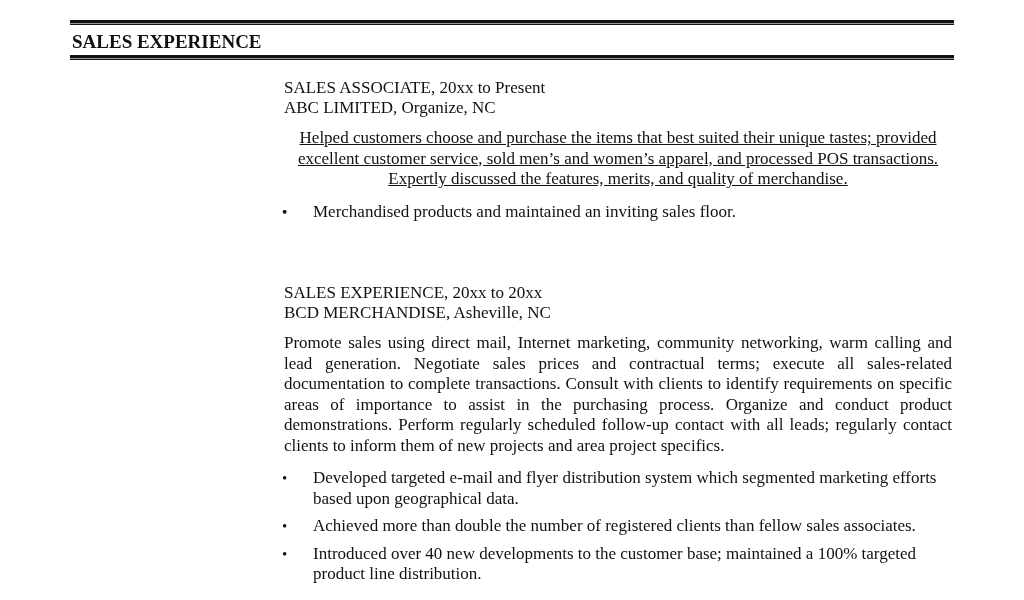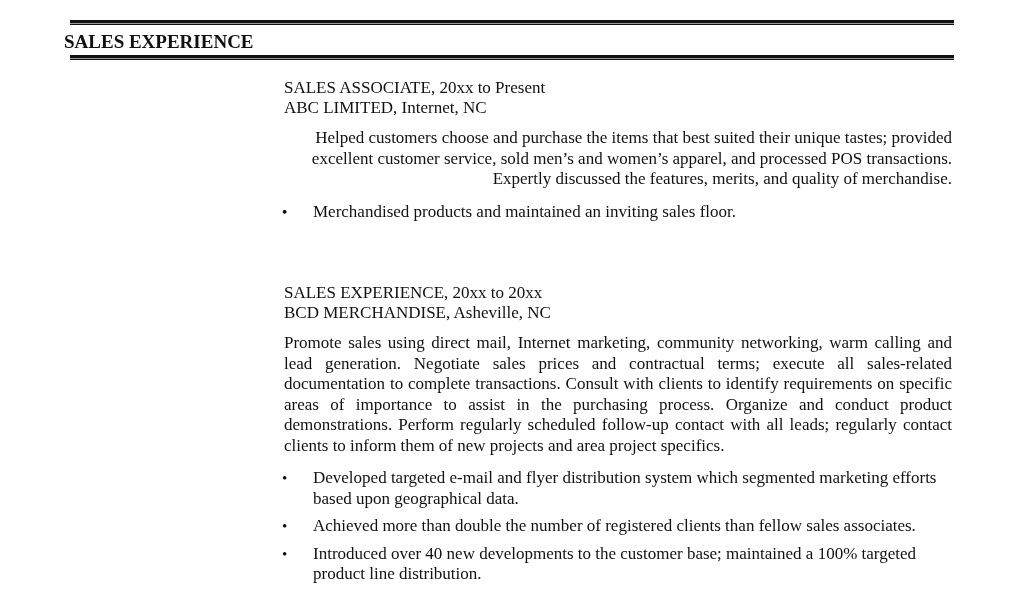--- a/index.html
+++ b/index.html
@@ -22,21 +22,21 @@
       height: 5px;
       box-sizing: border-box;
       border-top: 3px solid #111;
       border-bottom: 1px solid #111;
       background: #9a9a9a;
     }
     .rule.top { top: 20px; }
     .rule.bottom { top: 55px; }
     .section-title {
       position: absolute;
-      left: 64px;
+      left: 72px;
       top: 31px;
       font-size: 19px;
       font-weight: bold;
       letter-spacing: 0px;
       line-height: 22px;
     }
     .job {
       position: absolute;
       left: 284px;
       width: 668px;
@@ -54,21 +54,22 @@
       line-height: 20px;
       margin: 0;
     }
     .job-desc {
       font-size: 17px;
       line-height: 20.5px;
       margin: 10px 0 0 0;
       text-align: justify;
     }
     .job1 .job-desc {
-      text-align: right;
+      text-align: center;
+      text-decoration: underline;
     }
     .bullets {
       list-style: none;
       margin: 12px 0 0 0;
       padding: 0;
     }
     .bullet-item {
       position: relative;
       padding-left: 29px;
       font-size: 17px;
@@ -84,21 +85,21 @@
   </style>
 </head>
 <body>
 
 <div class="rule top"></div>
 <div class="section-title">SALES EXPERIENCE</div>
 <div class="rule bottom"></div>
 
 <div class="job job1">
   <p class="job-title">SALES ASSOCIATE, 20xx to Present</p>
-  <p class="job-company">ABC LIMITED, Internet, NC</p>
+  <p class="job-company">ABC LIMITED, Organize, NC</p>
   <p class="job-desc">Helped customers choose and purchase the items that best suited their unique tastes; provided excellent customer service, sold men’s and women’s apparel, and processed POS transactions. Expertly discussed the features, merits, and quality of merchandise.</p>
   <ul class="bullets">
     <li class="bullet-item">
       <span class="bullet-dot">•</span>
     </li>
     <li class="bullet-item">
       <span class="bullet-dot">•</span>
       <span>Merchandised products and maintained an inviting sales floor.</span>
     </li>
   </ul>

